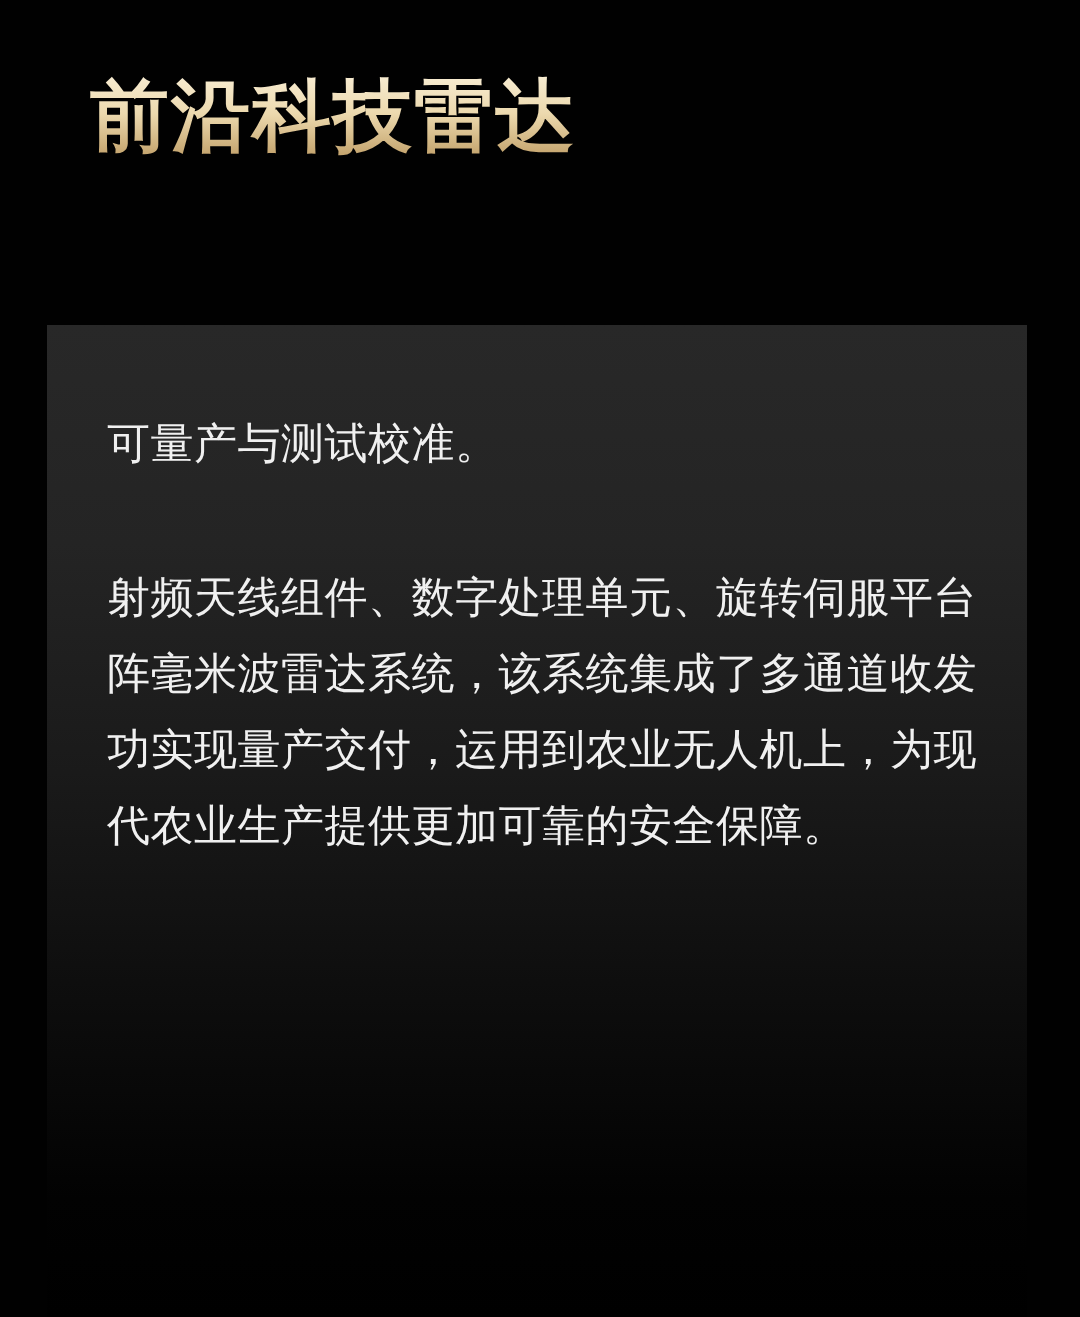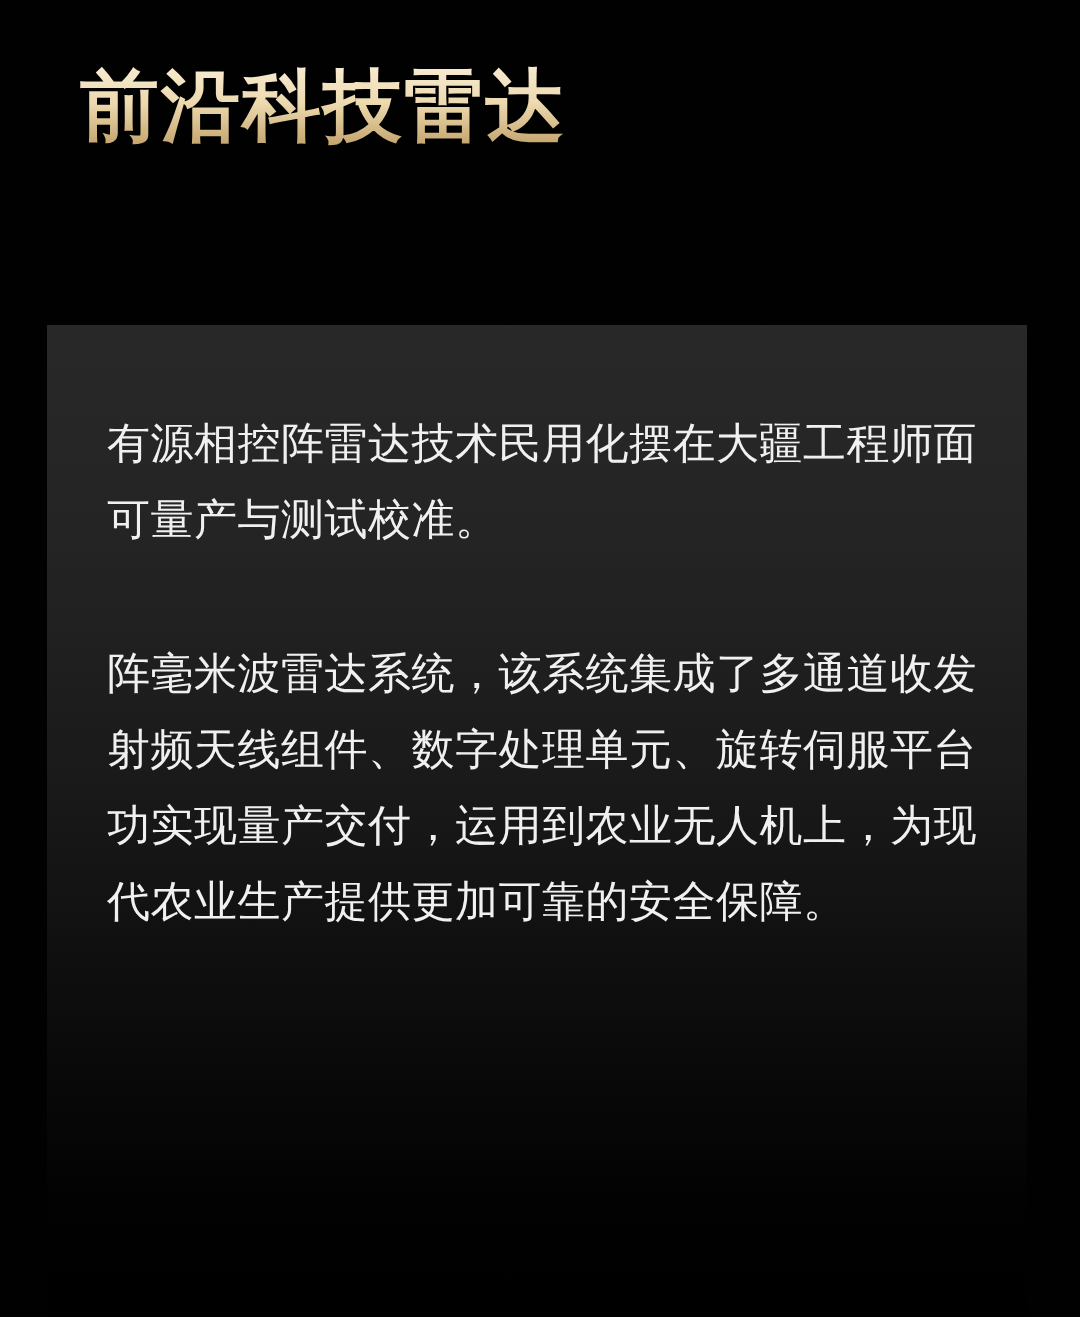--- a/index.html
+++ b/index.html
@@ -14,21 +14,21 @@
     background: #010101;
     overflow: hidden;
     font-family: "Liberation Sans", "DejaVu Sans", sans-serif;
   }
 
   
   .headline {
     position: absolute;
     left: 76px;
     top: 56px;
-    margin: 4px;
+    margin: 14px;
     font-size: 79px;
     line-height: 91px;
     font-weight: 700;
     letter-spacing: 2px;
     color: #e6cd9d; 
     white-space: nowrap;
   }
   @supports ((-webkit-background-clip: text) or (background-clip: text)) {
     .headline {
       background-image: linear-gradient(180deg, #f8edd3 4%, #ecd9ae 48%, #bf9d65 100%);
@@ -83,25 +83,24 @@
 
 <div class="canvas">
 
   <h1 class="headline">
     <span>前沿科技雷达</span><br>
   </h1>
 
   <section class="panel">
     <div class="article-text" id="article-text">
         <div class="paragraph">
-          <div class="line full">有源相控阵雷达技术民用化摆在大疆工程师面</div>
           <div class="line">可量产与测试校准。</div>
         </div>
         <div class="paragraph">
+          <div class="line full">射频天线组件、数字处理单元、旋转伺服平台</div>
           <div class="line full">阵毫米波雷达系统，该系统集成了多通道收发</div>
-          <div class="line full">射频天线组件、数字处理单元、旋转伺服平台</div>
           <div class="line full">功实现量产交付，运用到农业无人机上，为现</div>
           <div class="line">代农业生产提供更加可靠的安全保障。</div>
         </div>
       </div>
   </section>
 
 </div>
 
 </body></html>

